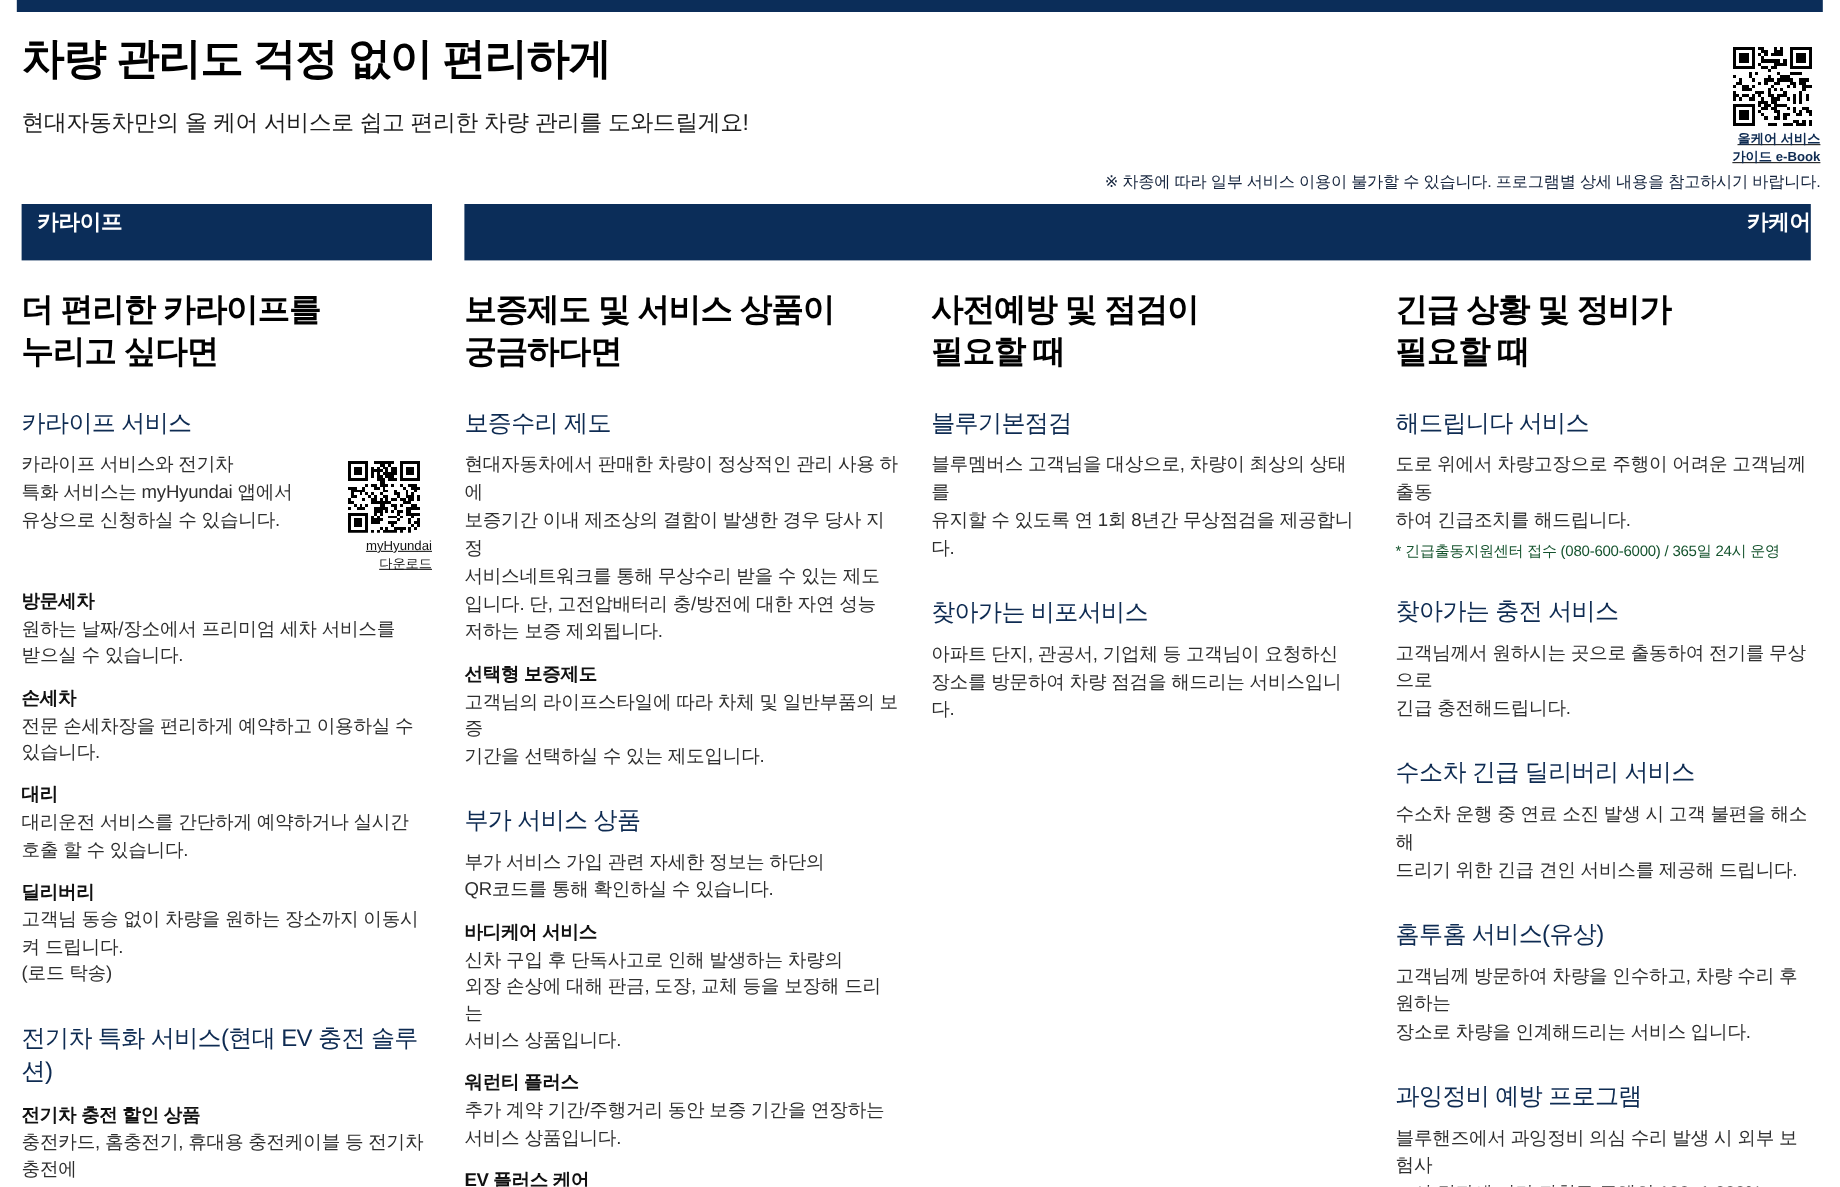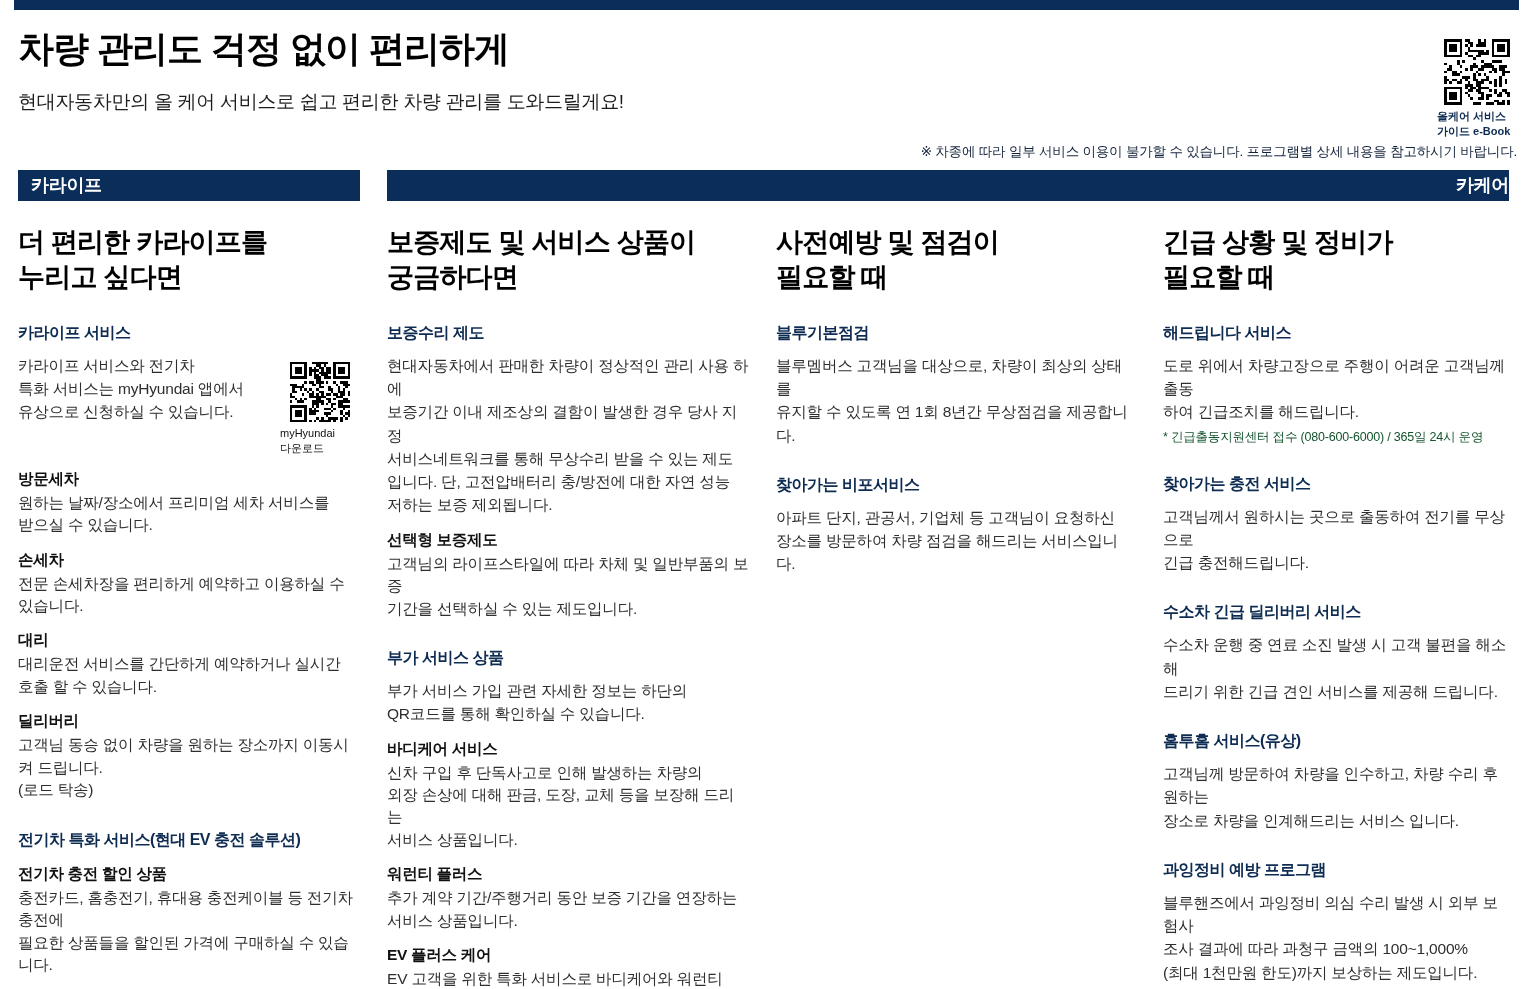--- a/index.html
+++ b/index.html
@@ -11,33 +11,33 @@
   html,body{background:#ffffff;}
   body{
     width:1533px;height:989px;overflow:hidden;
     font-family:"Liberation Sans","DejaVu Sans",sans-serif;
     color:var(--text);
   }
   .strip{height:10px;background:var(--navy);margin:0 14px;}
   .header{display:flex;justify-content:space-between;align-items:flex-start;padding:15px 16px 0 18px;}
   .page-title{font-size:36px;font-weight:bold;color:#000;letter-spacing:-1px;}
   .page-subtitle{margin-top:15px;font-size:19px;color:#1d1d1d;letter-spacing:-0.3px;}
-  .qr-wrap{width:80px;text-align:left;margin-top:14px;margin-right:0;}
+  .qr-wrap{width:80px;text-align:right;margin-top:14px;margin-right:0;text-decoration:underline;}
   .qr{width:66px;height:66px;margin:0 auto;background:#fff;}
   .qr svg{width:100%;height:100%;display:block;}
   .qr-caption{font-size:11px;line-height:1.35;margin-top:4px;color:#0e2b52;white-space:pre-line;font-weight:bold;}
   .notice{text-align:right;font-size:13.5px;color:#14233c;padding:4px 16px 9px;letter-spacing:-0.2px;}
   .grid{display:grid;grid-template-columns:342px 362px 360px 346px;column-gap:27px;padding:0 16px 0 18px;}
-  .bar{background:var(--navy);color:#fff;font-weight:bold;font-size:18px;height:31px;line-height:31px;padding-left:13px;letter-spacing:-0.3px;}
+  .bar{background:var(--navy);color:#fff;font-weight:bold;font-size:18px;height:47px;line-height:31px;padding-left:13px;letter-spacing:-0.3px;}
   .bar1{grid-column:1;}
   .bar2{grid-column:2 / 5;text-align:right;}
   .col{display:flex;flex-direction:column;min-height:742px;padding-top:24px;}
   .col-heading{font-size:27px;font-weight:bold;color:#000;line-height:1.3;white-space:pre-line;letter-spacing:-0.8px;}
   .section{margin-top:28px;}
-  .sec-title{font-size:16px;font-weight:bold;color:var(--heading-navy);letter-spacing:-0.5px;}
+  .sec-title{font-size:20px;font-weight:normal;color:var(--heading-navy);letter-spacing:-0.5px;}
   .sec-body{margin-top:10px;font-size:15.5px;line-height:1.5;white-space:pre-line;color:var(--text);letter-spacing:-0.2px;}
   .sec-row{display:flex;align-items:flex-start;}
   .sec-row .sec-body{flex:1;}
   .sec-row .qr-wrap{margin-top:18px;}
   .items{margin-top:4px;}
   .item{margin-top:13px;}
   .item-title{font-size:15.5px;font-weight:bold;color:#111;letter-spacing:-0.3px;}
   .item-body{font-size:15.5px;line-height:1.45;white-space:pre-line;margin-top:2px;color:var(--text);letter-spacing:-0.2px;}
   .fine-note{font-size:12.5px;color:#14532d;margin-top:5px;letter-spacing:-0.2px;}
 </style>

